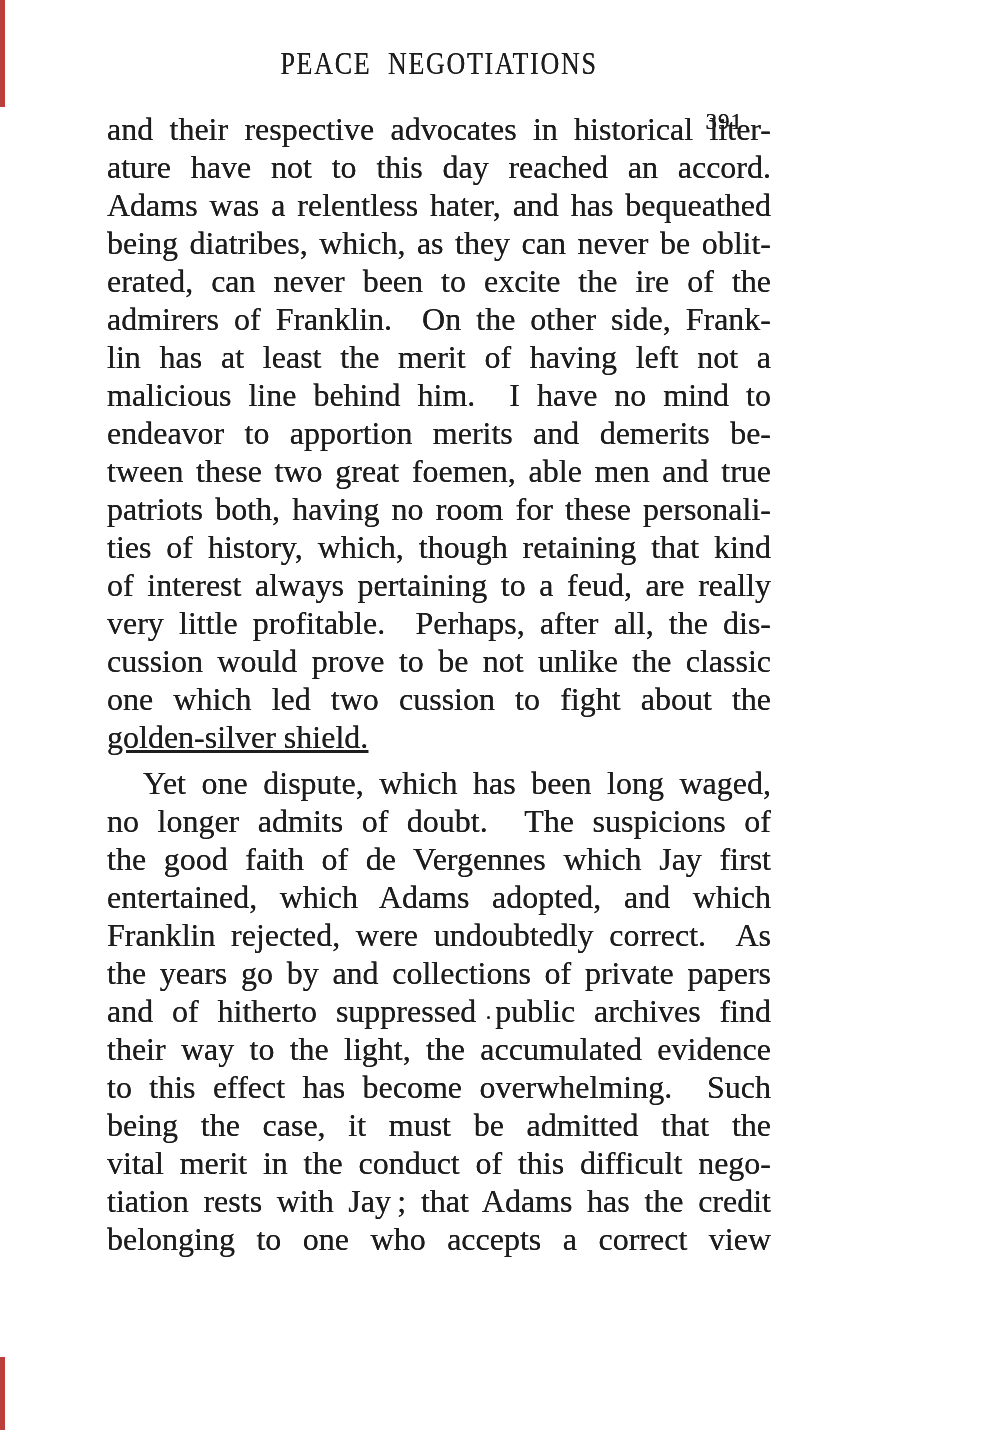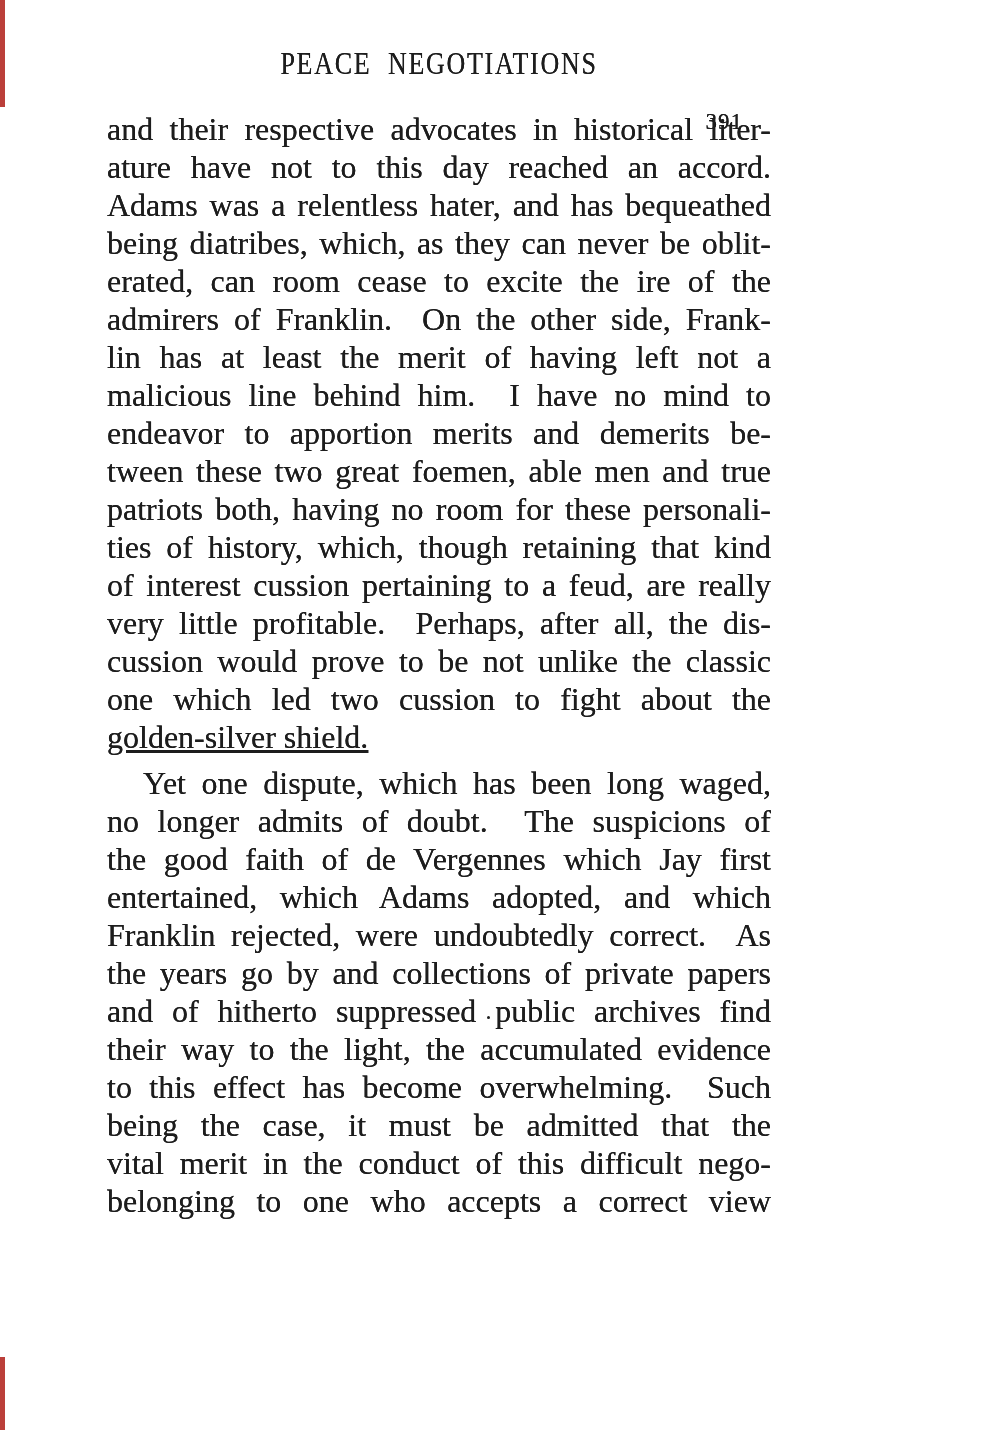--- a/index.html
+++ b/index.html
@@ -101,43 +101,44 @@
     <span class="head-title">PEACE NEGOTIATIONS</span>
     <span class="page-num">391</span>
   </header>
 
   <main class="text-block" id="text-block">
       <div class="para">
         <div class="line">and their respective advocates in historical liter-</div>
         <div class="line">ature have not to this day reached an accord.</div>
         <div class="line">Adams was a relentless hater, and has bequeathed</div>
         <div class="line">being diatribes, which, as they can never be oblit-</div>
-        <div class="line">erated, can room cease to excite the ire of the</div>
+        <div class="line">erated, can never been to excite the ire of the</div>
         <div class="line">admirers of Franklin.  On the other side, Frank-</div>
         <div class="line">lin has at least the merit of having left not a</div>
         <div class="line">malicious line behind him.  I have no mind to</div>
         <div class="line">endeavor to apportion merits and demerits be-</div>
         <div class="line">tween these two great foemen, able men and true</div>
         <div class="line">patriots both, having no room for these personali-</div>
         <div class="line">ties of history, which, though retaining that kind</div>
-        <div class="line">of interest cussion pertaining to a feud, are really</div>
+        <div class="line">of interest always pertaining to a feud, are really</div>
         <div class="line">very little profitable.  Perhaps, after all, the dis-</div>
         <div class="line">cussion would prove to be not unlike the classic</div>
         <div class="line">one which led two cussion to fight about the</div>
         <div class="line flush">golden-silver shield.</div>
       </div>
       <div class="para">
         <div class="line indent">Yet one dispute, which has been long waged,</div>
         <div class="line">no longer admits of doubt.  The suspicions of</div>
         <div class="line">the good faith of de Vergennes which Jay first</div>
         <div class="line">entertained, which Adams adopted, and which</div>
         <div class="line">Franklin rejected, were undoubtedly correct.  As</div>
         <div class="line">the years go by and collections of private papers</div>
         <div class="line">and of hitherto suppressed public archives find</div>
         <div class="line">their way to the light, the accumulated evidence</div>
         <div class="line">to this effect has become overwhelming.  Such</div>
         <div class="line">being the case, it must be admitted that the</div>
         <div class="line">vital merit in the conduct of this difficult nego-</div>
+        <div class="line">tiation rests with Jay ; that Adams has the credit</div>
         <div class="line">belonging to one who accepts a correct view</div>
       </div>
     </main>
 
 </div>
 
 </body></html>

